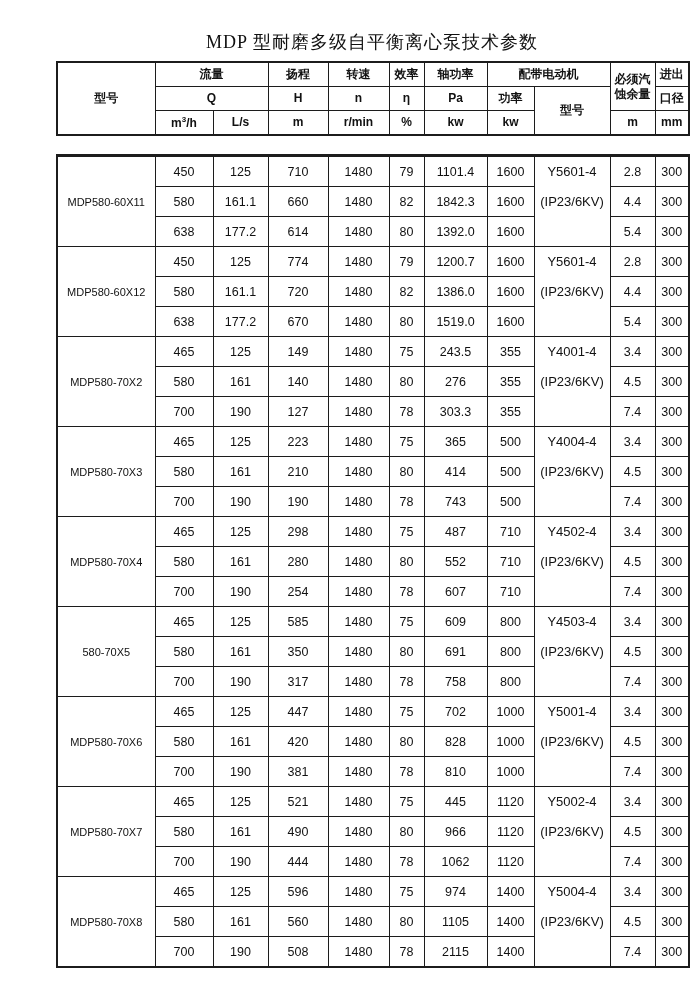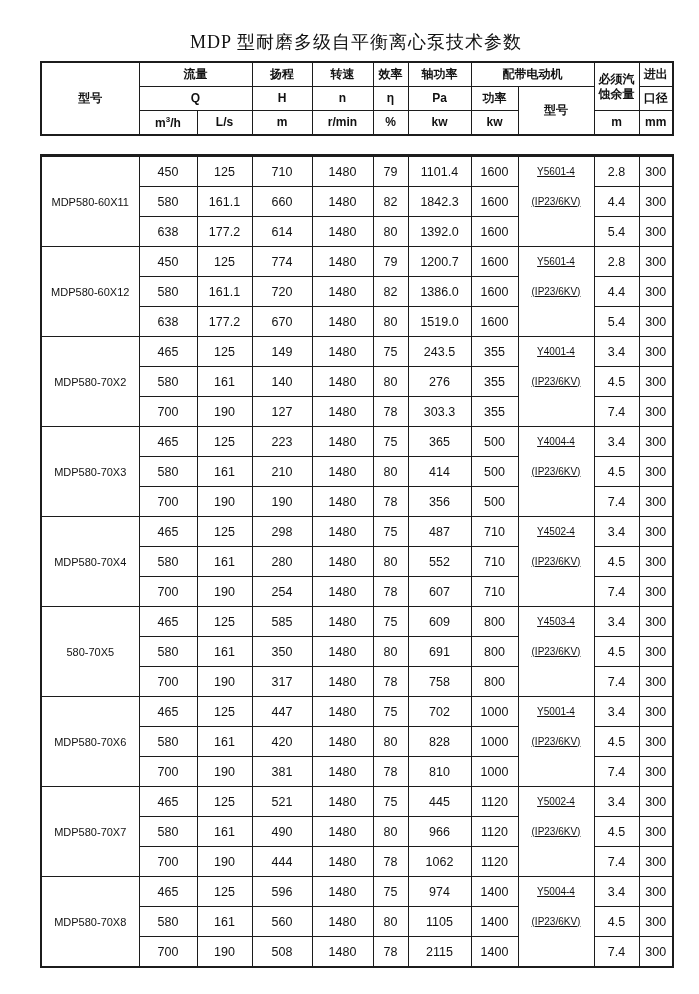--- a/index.html
+++ b/index.html
@@ -1,39 +1,39 @@
 <!DOCTYPE html>
 <html><head>
 <meta charset="utf-8">
 <style>
   html,body{margin:0;padding:0;}
   body{
     width:699px;height:994px;background:#ffffff;position:relative;
     font-family:"Liberation Sans",sans-serif;color:#111111;
   }
-  .page{padding:30px 0 0 40px;}
+  .page{padding:30px 0 0 56px;}
   .title{
     width:632px;text-align:center;
     font-family:"Liberation Serif",serif;
     font-size:18px;letter-spacing:1px;color:#101010;
     margin-bottom:7px;white-space:nowrap;
   }
   table{border-collapse:collapse;table-layout:fixed;width:632px;}
   td{
     border:1px solid #1c1c1c;text-align:center;vertical-align:middle;
     overflow:hidden;padding:0;
   }
   .hdr{border:2px solid #1c1c1c;}
   .hdr td{height:23px;font-weight:bold;font-size:12px;line-height:1.25;}
   .hdr sup{font-size:8px;font-weight:bold;}
   .body{border:2px solid #1c1c1c;border-top:3px solid #1c1c1c;margin-top:18px;}
   .body td{height:29px;font-size:12.5px;}
   .body td.model-cell{font-size:11px;}
   .body td.motor-model-cell{vertical-align:top;}
-  .motor-line{height:30px;line-height:30px;font-size:10px;text-decoration:underline;}
+  .motor-line{height:30px;line-height:30px;font-size:13px;}
 </style>
 </head>
 <body>
 
 <div class="page">
 
   <div class="title">MDP 型耐磨多级自平衡离心泵技术参数</div>
 
   <table class="hdr">
     <colgroup>
@@ -243,21 +243,21 @@
           <td>500</td>
           <td>4.5</td>
           <td>300</td>
         </tr>
         <tr>
           <td>700</td>
           <td>190</td>
           <td>190</td>
           <td>1480</td>
           <td>78</td>
-          <td>356</td>
+          <td>743</td>
           <td>500</td>
           <td>7.4</td>
           <td>300</td>
         </tr>
         <tr>
           <td rowspan="3" class="model-cell">MDP580-70X4</td>
           <td>465</td>
           <td>125</td>
           <td>298</td>
           <td>1480</td>

